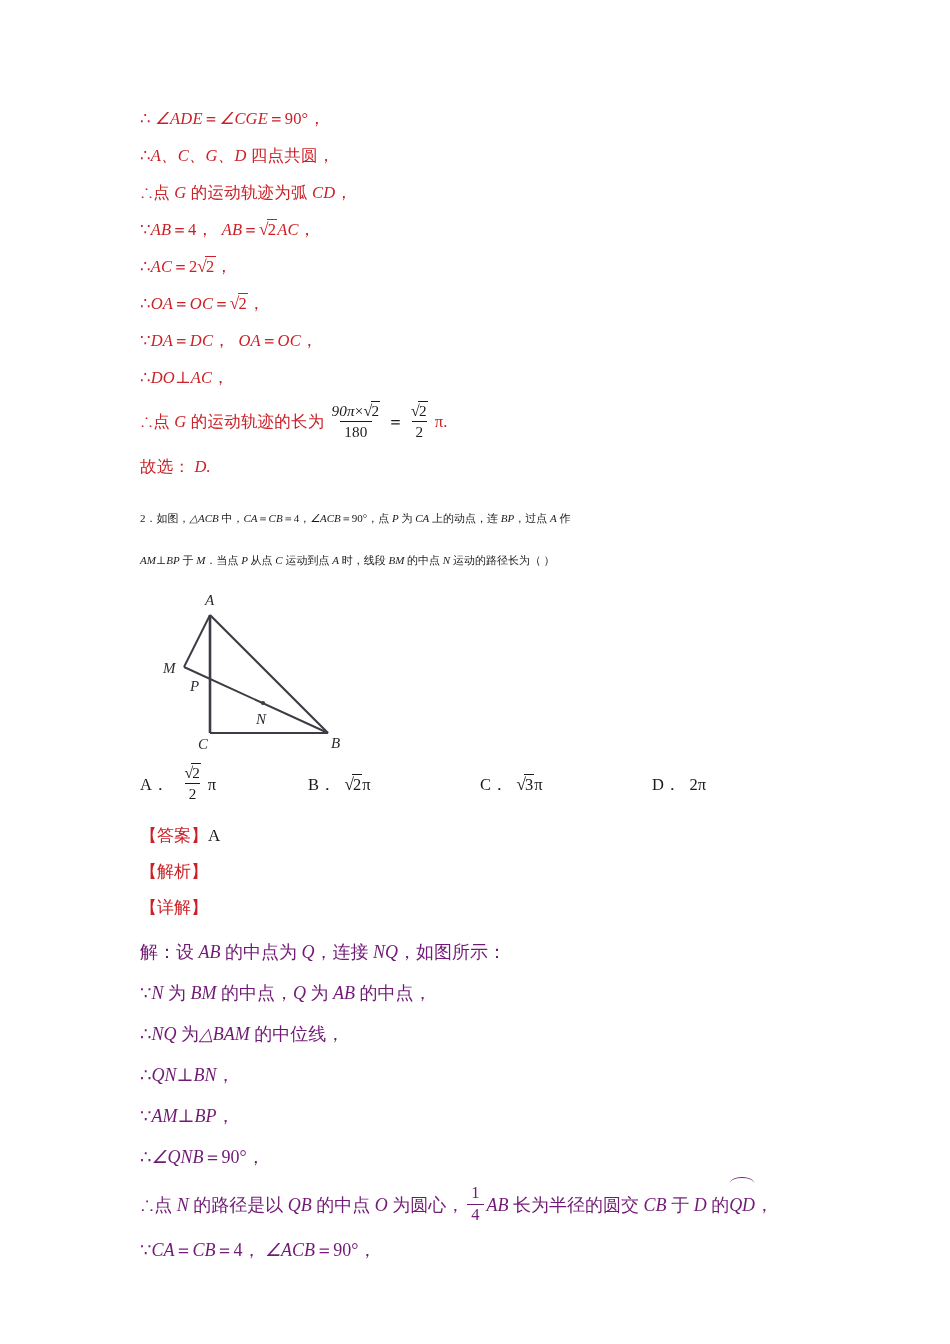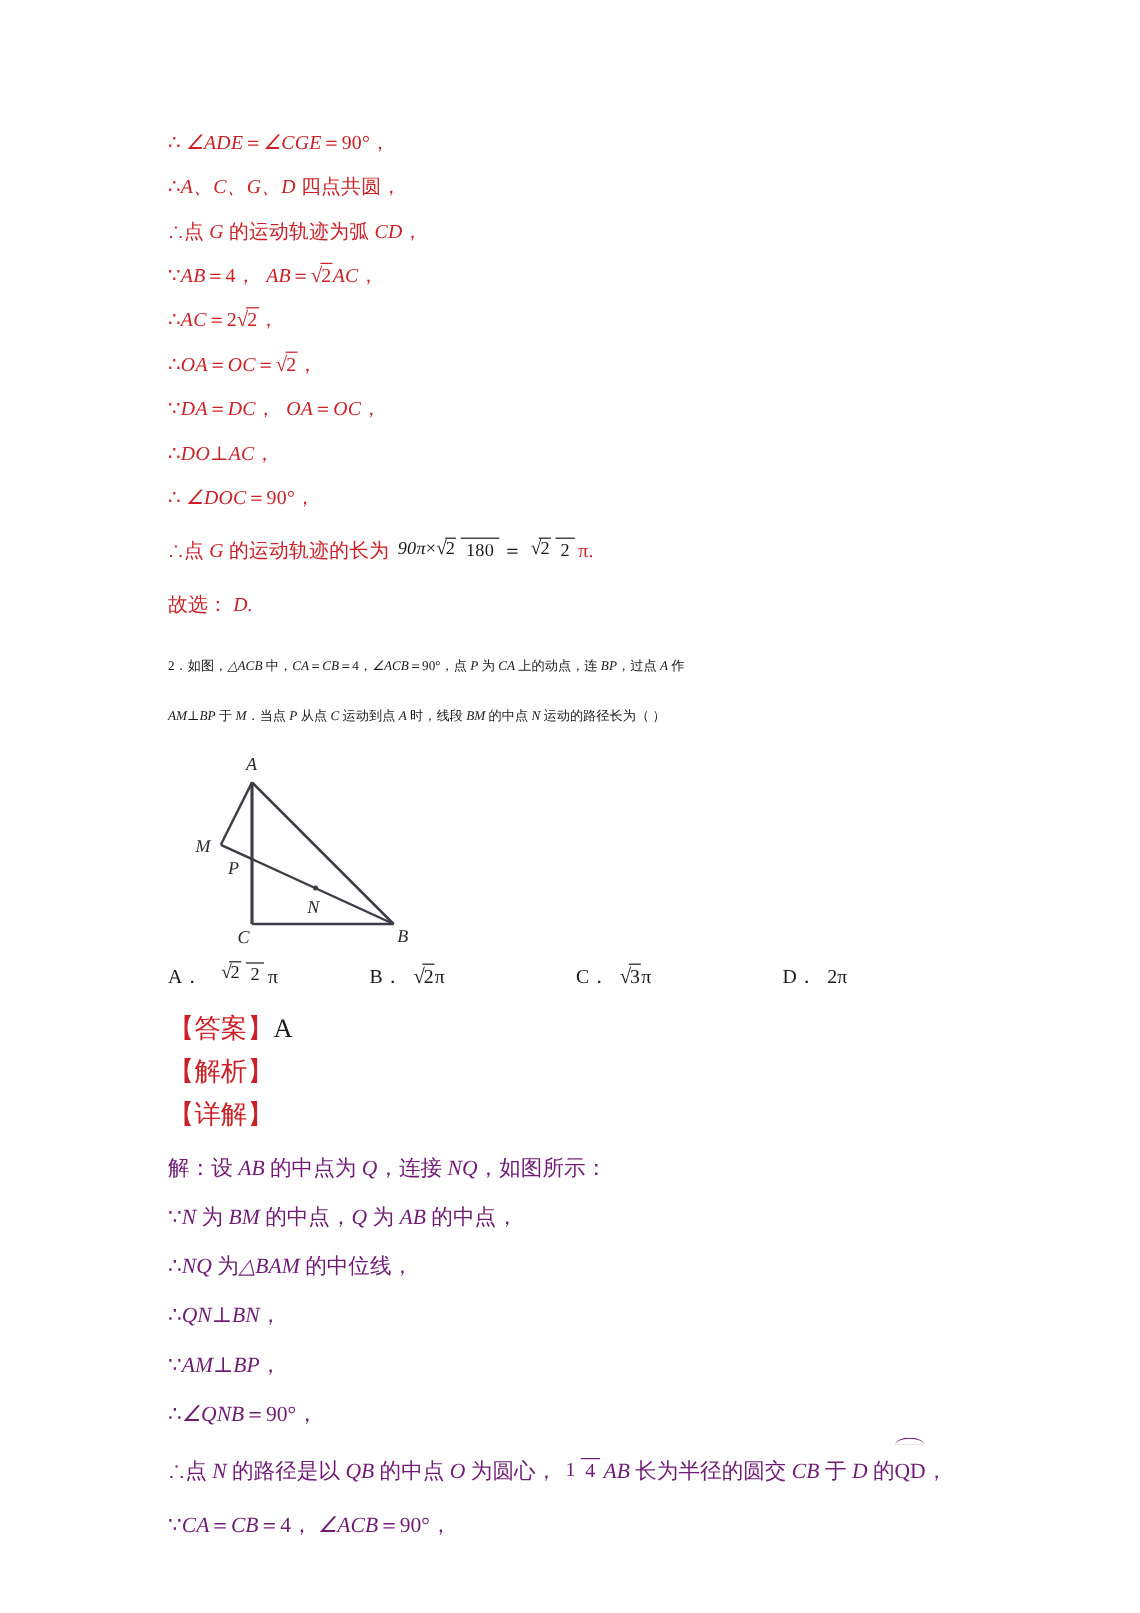--- a/index.html
+++ b/index.html
@@ -53,37 +53,38 @@
   .rad > .rsign { font-size: 1.05em; }
   .rad > .rbody {
     border-top: 1.2px solid currentColor;
     padding: 0 1px 0 1px;
     margin-left: -2px;
   }
 
   
   .frac {
     display: inline-flex;
-    flex-direction: row;
+    flex-direction: column;
     align-items: center;
     vertical-align: middle;
     font-size: 0.92em;
     line-height: 1.12;
     margin: 0 3px;
     position: relative;
     top: -0.15em;
     justify-content: center;
   }
   .frac > .num { padding: 0 4px 1px 4px; }
   .frac > .den { padding: 1px 4px 0 4px; border-top: 1.3px solid currentColor; }
 
   
   .arc {
     display: inline-block;
     position: relative;
+    font-style: italic;
     padding-top: 2px;
   }
   .arc::before {
     content: "";
     position: absolute;
     left: 1px; right: 1px; top: -1px;
     height: 5px;
     border-top: 1.2px solid currentColor;
     border-radius: 50% 50% 0 0 / 100% 100% 0 0;
   }
@@ -117,21 +118,21 @@
     display: flex;
     align-items: center;
     white-space: nowrap;
   }
   .opt .lab { margin-right: 9px; font-style: normal; }
   .opt-a { width: 168px; }
   .opt-b { width: 172px; }
   .opt-c { width: 172px; }
   .opt-d { width: 120px; }
 
-  .tagline { line-height: 36px; font-size: 22px; color: #cc2026; font-family: Liberation Serif, serif; }
+  .tagline { line-height: 36px; font-size: 17px; color: #cc2026; font-family: Liberation Serif, serif; }
   .tagline .cn { color: #cc2026; }
   .ansval { color: #1a1a1a; font-style: normal; }
 
   .sol { line-height: 41px; font-size: 18px; color: #701a75; white-space: nowrap; }
   .pi { font-style: normal; }
   .deg { font-style: normal; }
 </style>
 </head>
 <body>
 
@@ -172,24 +173,20 @@
 
       <div class="ln red">
         <span class="sym">∵</span><span class="mi">DA</span><span class="sym">＝</span><span class="mi">DC</span><span class="cjk">，</span>&nbsp;
         <span class="mi">OA</span><span class="sym">＝</span><span class="mi">OC</span><span class="cjk">，</span>
       </div>
 
       <div class="ln red">
         <span class="sym">∴</span><span class="mi">DO</span><span class="sym">⊥</span><span class="mi">AC</span><span class="cjk">，</span>
       </div>
 
-      <div class="ln red">
-        <span class="sym">∴</span>
-        <span class="mi">∠DOC</span><span class="sym">＝</span><span class="deg">90°</span><span class="cjk">，</span>
-      </div>
 
       <div class="ln red" style="line-height:52px;">
         <span class="sym">∴</span><span class="cjk">点</span>
         <span class="mi">G</span>
         <span class="cjk">的运动轨迹的长为</span><span class="frac blk">
             <span class="num"><span class="mi">90</span><span class="mi">π</span><span class="sym">×</span><span class="rad"><span class="rsign">√</span><span class="rbody">2</span></span></span>
             <span class="den">180</span>
           </span><span class="sym blk">＝</span><span class="frac blk">
             <span class="num"><span class="rad"><span class="rsign">√</span><span class="rbody">2</span></span></span>
             <span class="den">2</span>

